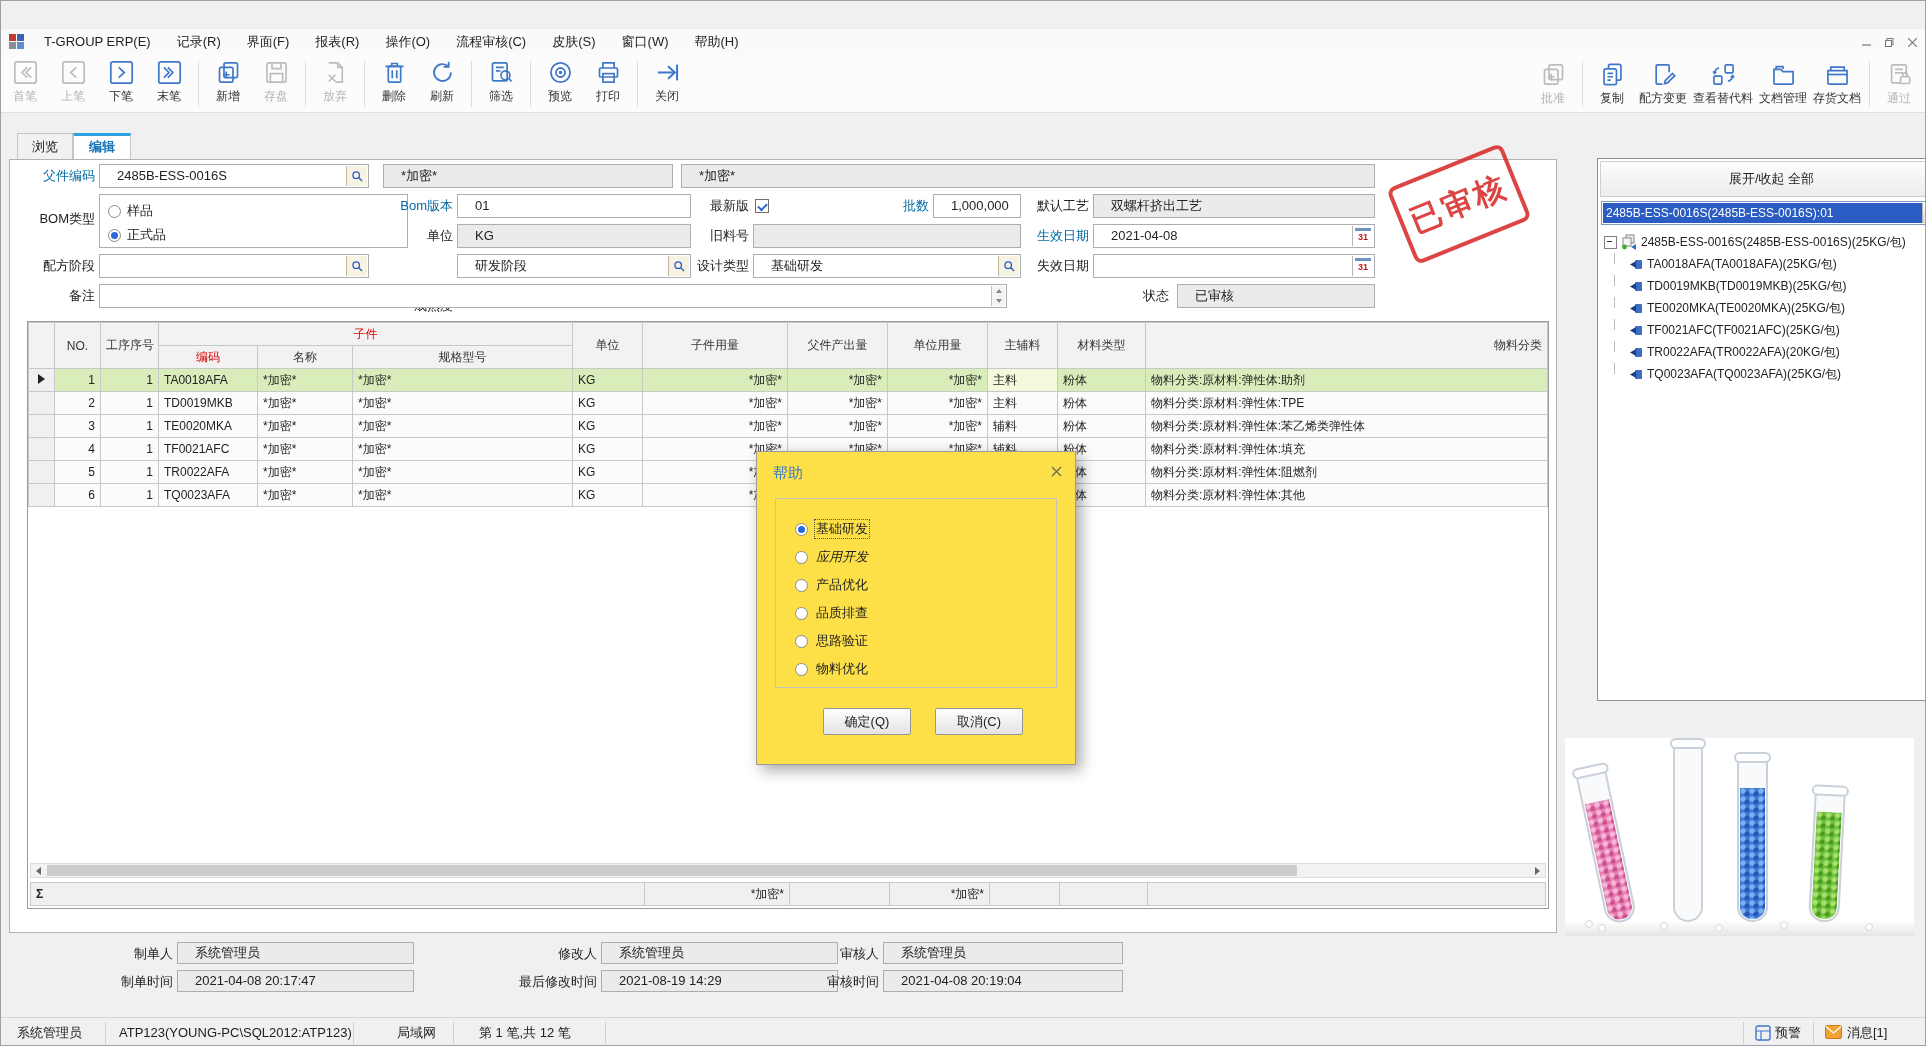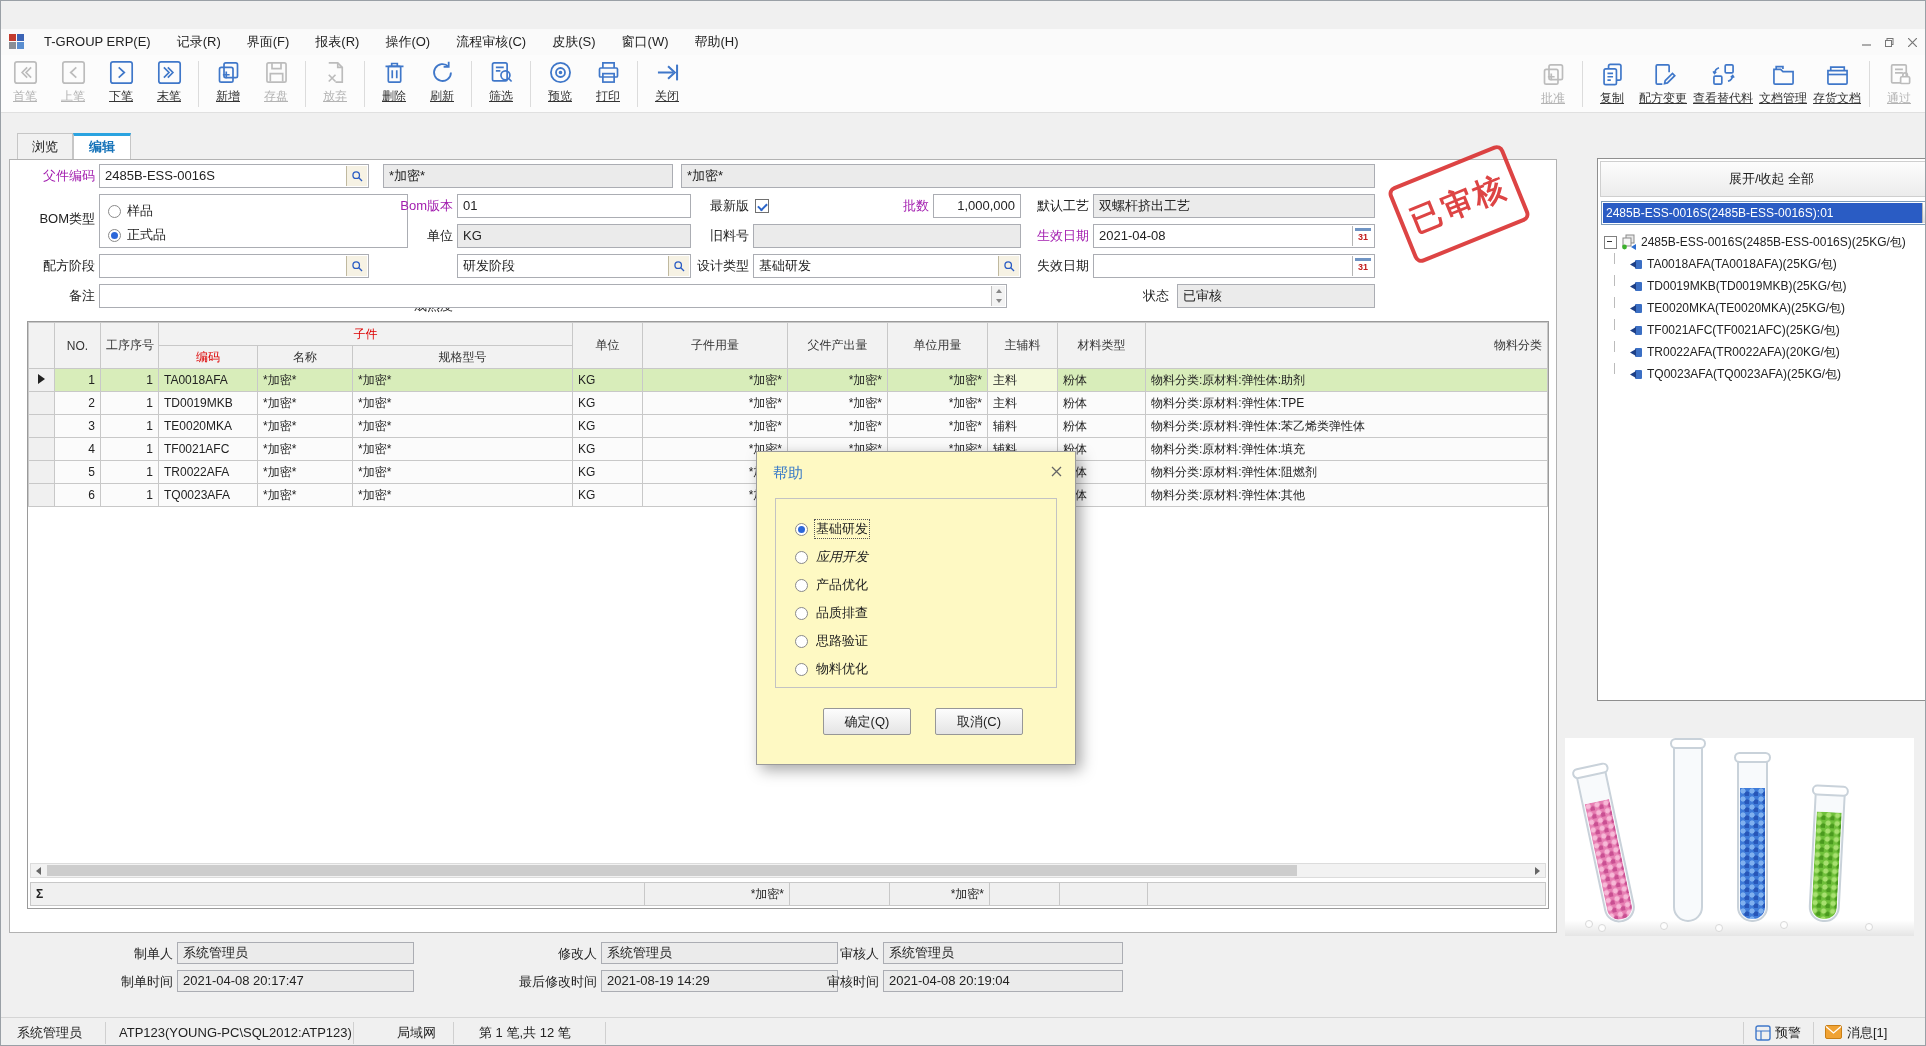--- a/index.html
+++ b/index.html
@@ -11,35 +11,35 @@
   .title-text{position:absolute;left:10px;top:0;line-height:28px;font-size:12px;color:#444;white-space:nowrap;}
   .winbtn{position:absolute;top:0;width:44px;height:28px;display:flex;align-items:center;justify-content:center;color:#555;}
   .menubar{position:absolute;left:0;top:28px;right:0;height:26px;background:#fafafa;border-bottom:1px solid #e9e9e9;display:flex;align-items:center;}
   .menu-item{font-size:13px;color:#222;padding:0 13px;line-height:26px;white-space:nowrap;}
   .appicon{width:16px;height:16px;margin:0 6px 0 8px;display:grid;grid-template-columns:7px 7px;grid-template-rows:7px 7px;gap:1px;}
   .appicon i{display:block;}
   .mdictrl{position:absolute;right:8px;top:0;height:26px;display:flex;gap:14px;align-items:center;color:#777;}
   .toolbar{position:absolute;left:0;top:54px;right:0;height:58px;background:#fcfcfc;border-bottom:1px solid #e0e0e0;display:flex;align-items:flex-start;padding-top:4px;box-sizing:border-box;}
   .ti{display:flex;flex-direction:column;align-items:center;min-width:42px;padding:0 3px;cursor:default;}
   .ti svg{width:27px;height:27px;}
-  .ti span{font-size:12px;margin-top:2px;white-space:nowrap;text-decoration:underline;}
+  .ti span{font-size:12px;margin-top:2px;white-space:nowrap;}
   .ti.on{color:#3f77c9;} .ti.on span{color:#333;}
   .ti.off{color:#bcbcbc;} .ti.off span{color:#b3b3b3;}
   .tsep{width:1px;background:#dcdcdc;height:46px;margin:2px 5px 0 5px;}
   .rtools{position:absolute;right:2px;top:54px;display:flex;align-items:flex-end;padding-top:4px;}
   
   .tab{position:absolute;top:132px;height:27px;box-sizing:border-box;border:1px solid #c6c6c6;background:#f1f1f1;
        font-size:13px;text-align:center;line-height:25px;}
   .tab.active{background:#fff;border-top:3px solid #2aa3e0;border-bottom:none;color:#1673b9;font-weight:bold;line-height:22px;}
   .panel{position:absolute;left:8px;top:158px;width:1548px;height:774px;background:#fff;border:1px solid #b2b2b2;box-sizing:border-box;}
   
   .lbl{position:absolute;font-size:13px;color:#222;height:24px;line-height:24px;text-align:right;white-space:nowrap;}
-  .lbl.red{color:#a21caf;}
+  .lbl.red{color:#0369a1;}
   .fld{position:absolute;height:24px;box-sizing:border-box;border:1px solid #abadb3;background:#fff;
-       font-size:13px;line-height:22px;padding:0 5px;white-space:nowrap;overflow:hidden;}
+       font-size:13px;line-height:22px;padding:0 17px;white-space:nowrap;overflow:hidden;}
   .fld.ro{background:#ebebeb;}
   .fld.num{text-align:right;}
   .lookup{position:absolute;right:1px;top:1px;width:20px;height:20px;background:#f6f2e4;border-left:1px solid #c0b99f;
           display:flex;align-items:center;justify-content:center;}
   .calbtn{position:absolute;right:1px;top:1px;width:20px;height:20px;background:#fff;border-left:1px solid #b5b5b5;
           display:flex;align-items:center;justify-content:center;font-size:9px;font-weight:bold;color:#c21b1b;}
   .calbtn i{position:absolute;left:2px;top:2px;right:2px;height:3px;background:#6f94c4;}
   .calbtn b{position:relative;top:1px;}
   .radio{width:13px;height:13px;border:1px solid #8a8a8a;border-radius:50%;background:#fff;display:inline-block;box-sizing:border-box;flex:none;}
   .radio.on::after{content:"";display:block;width:7px;height:7px;margin:2px;border-radius:50%;background:#2c67d9;}
@@ -68,21 +68,21 @@
   tr.rowsel td.selcol{background:#f0f0f0;}
   .rowind{display:inline-block;width:0;height:0;border-top:5px solid transparent;border-bottom:5px solid transparent;border-left:7px solid #222;}
   .hscroll{position:absolute;left:2px;right:2px;bottom:30px;height:15px;background:#f2f2f2;border:1px solid #dcdcdc;box-sizing:border-box;}
   .harrow{position:absolute;top:0;width:15px;height:13px;background:#f2f2f2;display:flex;align-items:center;justify-content:center;}
   .tri-l{width:0;height:0;border-top:4px solid transparent;border-bottom:4px solid transparent;border-right:5px solid #666;}
   .tri-r{width:0;height:0;border-top:4px solid transparent;border-bottom:4px solid transparent;border-left:5px solid #666;}
   .hthumb{position:absolute;left:16px;top:1px;height:11px;width:1250px;background:#cdcdcd;}
   .sumwrap{position:absolute;left:2px;right:2px;bottom:2px;}
   .sumwrap td{background:#f0f0f0;font-size:12px;}
   
-  .dialog{position:absolute;left:755px;top:450px;width:318px;height:312px;background:#fef9c3;border:1px solid #9b9b9b;
+  .dialog{position:absolute;left:755px;top:450px;width:318px;height:312px;background:#fde047;border:1px solid #9b9b9b;
           box-shadow:5px 5px 14px rgba(0,0,0,.35);z-index:20;}
   .dlg-title{position:absolute;left:16px;top:12px;font-size:15px;color:#3a7bc8;}
   .dlg-close{position:absolute;right:10px;top:10px;width:18px;height:18px;display:flex;align-items:center;justify-content:center;color:#666;}
   .dlg-group{position:absolute;left:18px;right:18px;top:46px;height:188px;border:1px solid #c3c3c3;}
   .dlg-opt{position:absolute;left:38px;height:18px;display:flex;align-items:center;gap:6px;font-size:13px;}
   .dlg-opt .optlabel{padding:1px 2px;}
   .dlg-opt.focus .optlabel{border:1px dotted #555;padding:0 1px;}
   .dlg-btn{position:absolute;width:86px;height:25px;background:linear-gradient(#fdfdfd,#e4e4e4);border:1px solid #979797;
            font-size:13px;display:flex;align-items:center;justify-content:center;border-radius:2px;}
   

